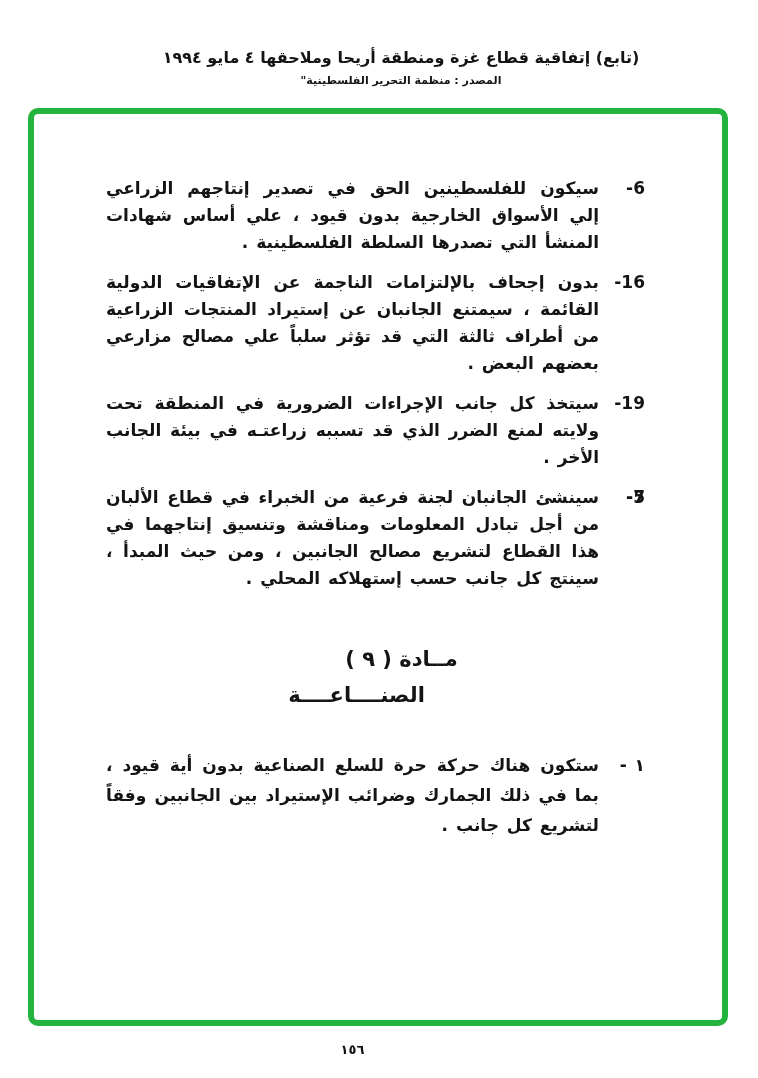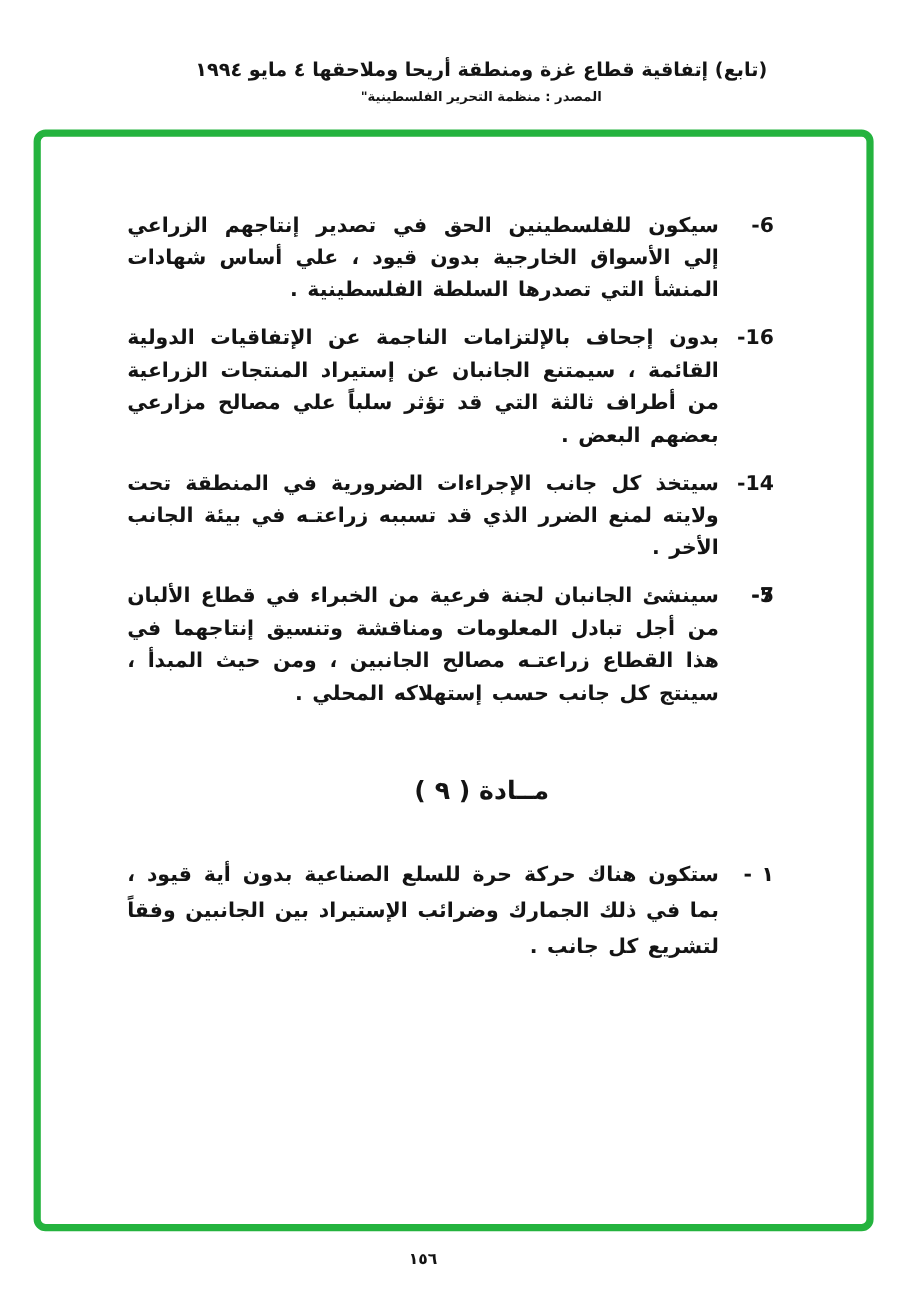--- a/index.html
+++ b/index.html
@@ -123,35 +123,36 @@
       <span class="num">6-</span>
       <span class="txt">سيكون للفلسطينين الحق في تصدير إنتاجهم الزراعي إلي الأسواق الخارجية بدون قيود ، علي أساس شهادات المنشأ التي تصدرها السلطة الفلسطينية .</span>
     </div>
 
     <div class="item">
       <span class="num">16-</span>
       <span class="txt">بدون إجحاف بالإلتزامات الناجمة عن الإتفاقيات الدولية القائمة ، سيمتنع الجانبان عن إستيراد المنتجات الزراعية من أطراف ثالثة التي قد تؤثر سلباً علي مصالح مزارعي بعضهم البعض .</span>
     </div>
 
     <div class="item">
-      <span class="num">14-</span>
+      <span class="num">19-</span>
       <span class="txt">سيتخذ كل جانب الإجراءات الضرورية في المنطقة تحت ولايته لمنع الضرر الذي قد تسببه زراعتـه في بيئة الجانب الأخر .</span>
     </div>
 
     <div class="item">
       <span class="num">5-</span>
     </div>
 
     <div class="item">
       <span class="num">7-</span>
-      <span class="txt">سينشئ الجانبان لجنة فرعية من الخبراء في قطاع الألبان من أجل تبادل المعلومات ومناقشة وتنسيق إنتاجهما في هذا القطاع زراعتـه مصالح الجانبين ، ومن حيث المبدأ ، سينتج كل جانب حسب إستهلاكه المحلي .</span>
+      <span class="txt">سينشئ الجانبان لجنة فرعية من الخبراء في قطاع الألبان من أجل تبادل المعلومات ومناقشة وتنسيق إنتاجهما في هذا القطاع لتشريع مصالح الجانبين ، ومن حيث المبدأ ، سينتج كل جانب حسب إستهلاكه المحلي .</span>
     </div>
 
     <div class="article-heading">
       <div class="art-title">مــادة ( ٩ )</div>
+      <div class="art-subtitle">الصنــــاعــــة</div>
     </div>
 
     <div class="article-items">
       <div class="item">
         <span class="num">١ -</span>
         <span class="txt">ستكون هناك حركة حرة للسلع الصناعية بدون أية قيود ، بما في ذلك الجمارك وضرائب الإستيراد بين الجانبين وفقاً لتشريع كل جانب .</span>
       </div>
     </div>
 
   </div>

